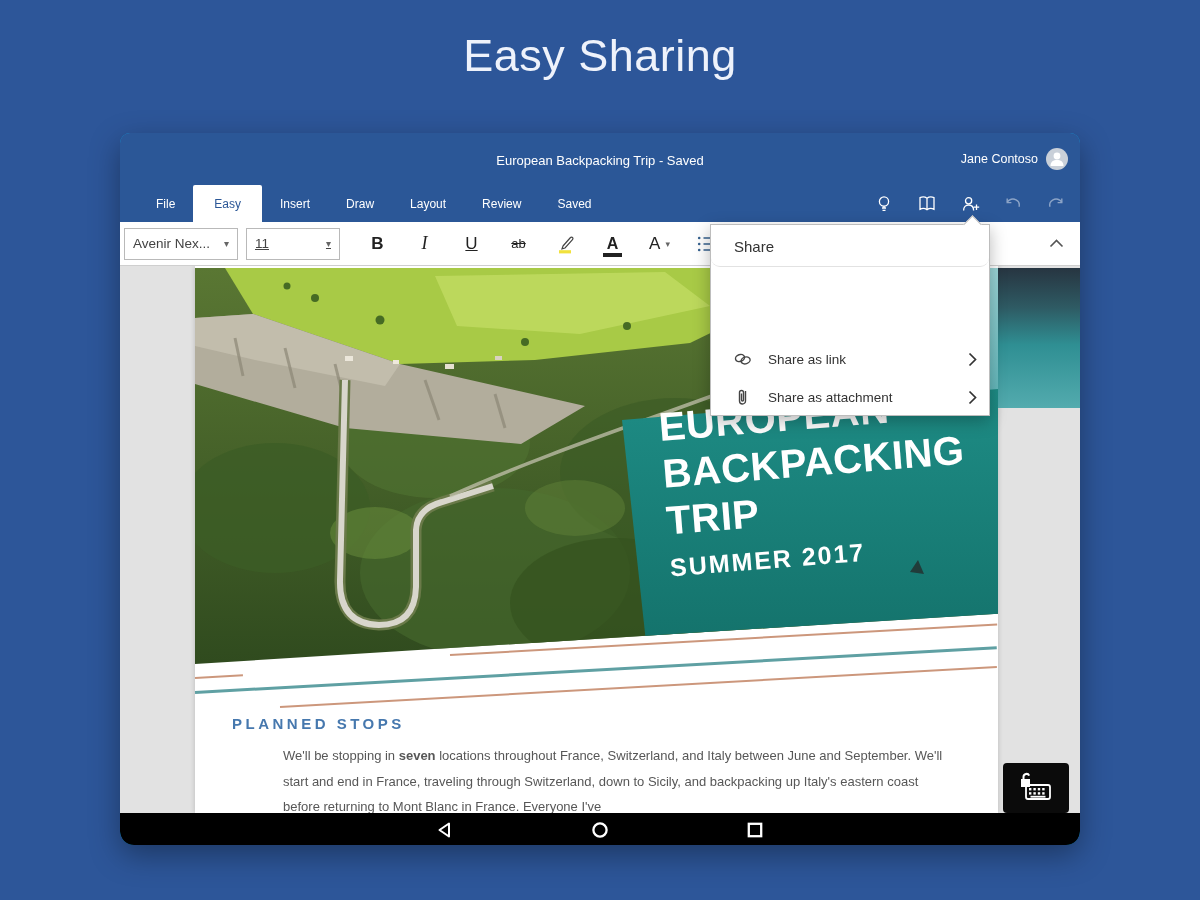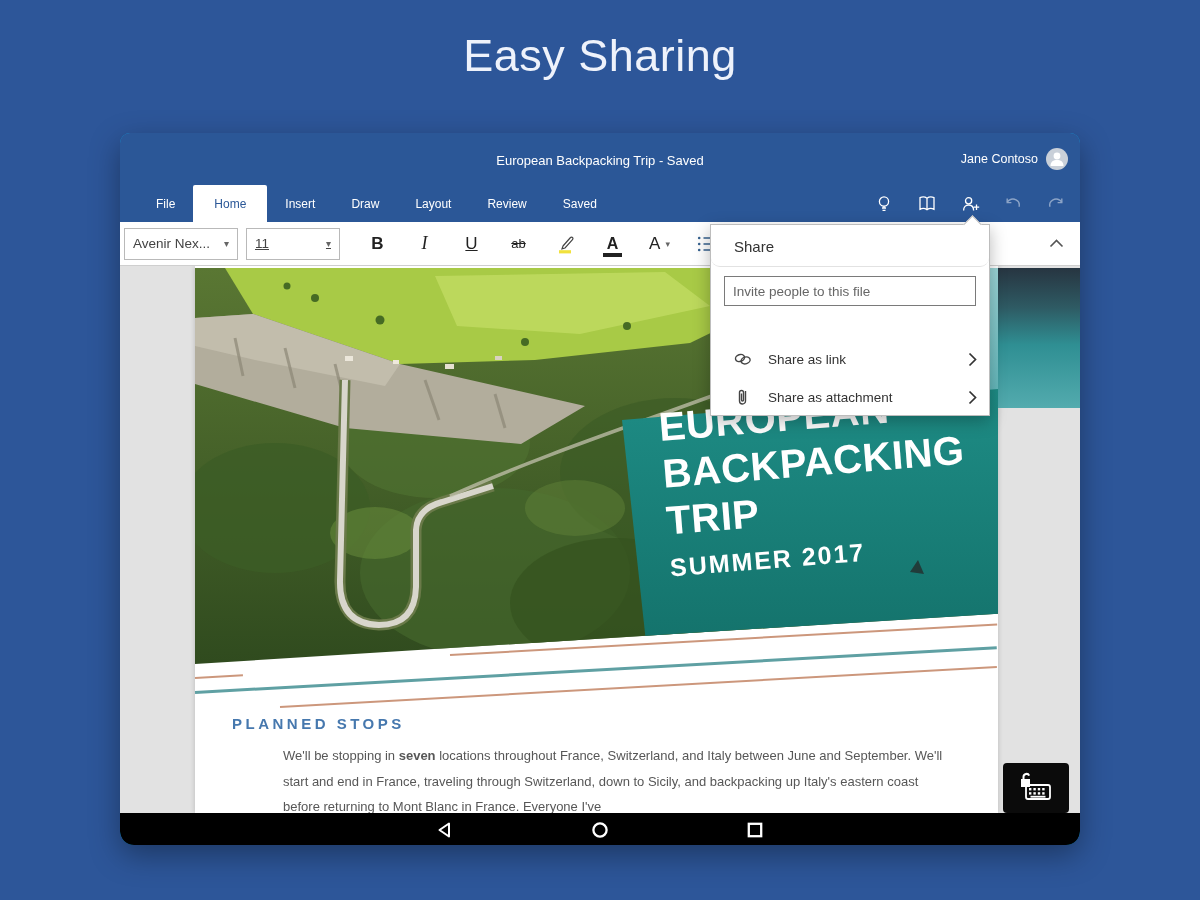--- a/index.html
+++ b/index.html
@@ -86,21 +86,21 @@
         <svg width="22" height="22" viewBox="0 0 22 22">
           <circle cx="11" cy="8" r="3.4" fill="#fff"></circle>
           <path d="M4.5,18 C4.5,13.6 7.3,12 11,12 C14.7,12 17.5,13.6 17.5,18 Z" fill="#fff"></path>
         </svg>
       </span>
     </div>
   </div>
 
   <div class="tabrow">
     <div class="tab">File</div>
-    <div class="tab active">Home</div>
+    <div class="tab active">Easy</div>
     <div class="tab">Insert</div>
     <div class="tab">Draw</div>
     <div class="tab">Layout</div>
     <div class="tab">Review</div>
     <div class="tab">Saved</div>
 
     <div class="ribbon-icons">
       <svg class="ric" viewBox="0 0 20 20" fill="none" stroke="#fff" stroke-width="1.3">
         <circle cx="10" cy="7.5" r="4.6"></circle>
           <path d="M8,14 h4 M8.5,16.3 h3 M10,12.1 v1.9"></path>
@@ -271,23 +271,20 @@
       <circle cx="9" cy="9" r="6.6"></circle>
     </svg>
     <svg width="18" height="18" viewBox="0 0 18 18" fill="none" stroke="#fff" stroke-width="2.3">
       <rect x="2.8" y="2.8" width="12.4" height="12.4"></rect>
     </svg>
   </div>
 
   <div class="popup">
     <div class="caret"></div>
     <div class="popup-title">Share</div>
-    <div class="popup-input">
-      <input type="text" placeholder="Invite people to this file" style="">
-    </div>
     <div class="popup-row row2">
       <svg class="ric" viewBox="0 0 20 20" fill="none" stroke="#444" stroke-width="1.4">
         <path d="M12.5,4 L12.5,14 A3,3 0 0 1 6.5,14 L6.5,5.5 A2,2 0 0 1 10.5,5.5 L10.5,13 A1,1 0 0 1 8.5,13 L8.5,6.5"></path>
       </svg>
       <span class="lbl">Share as attachment</span>
       <svg width="9" height="15" viewBox="0 0 9 15" fill="none" stroke="#333" stroke-width="1.7">
         <path d="M1.5,1.5 L7.5,7.5 L1.5,13.5"></path>
       </svg>
     </div>
     <div class="popup-row row1">

